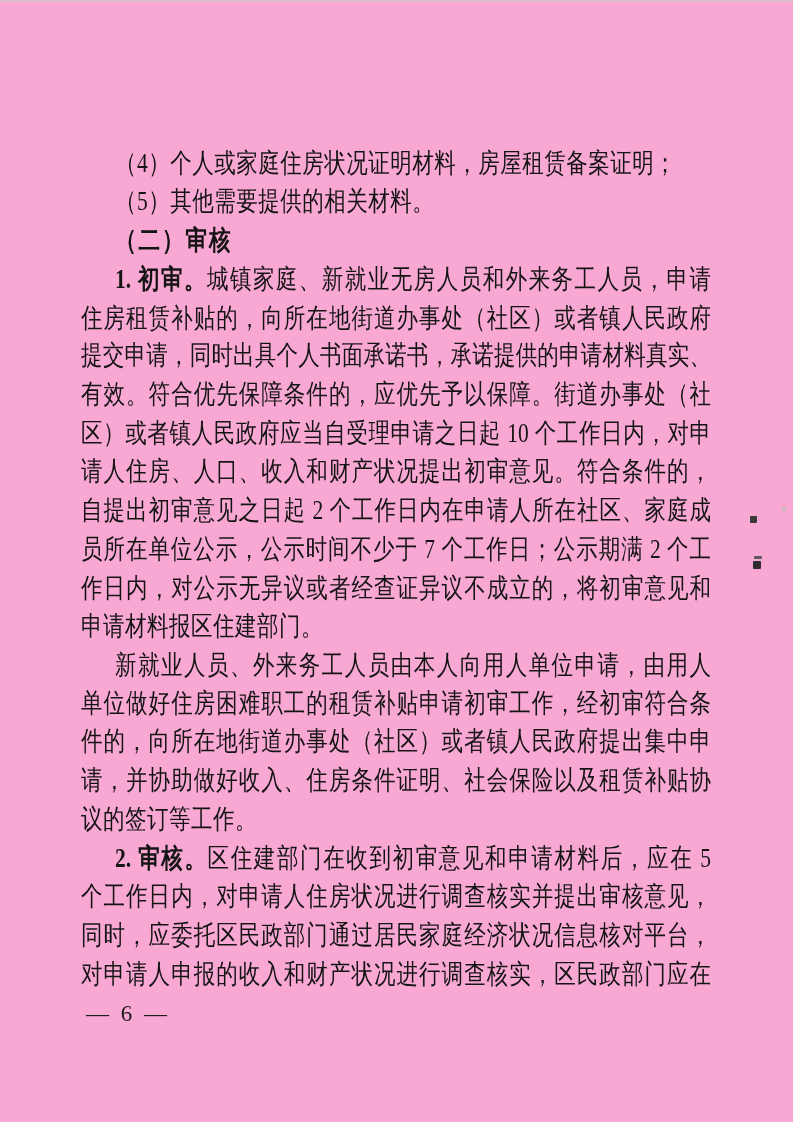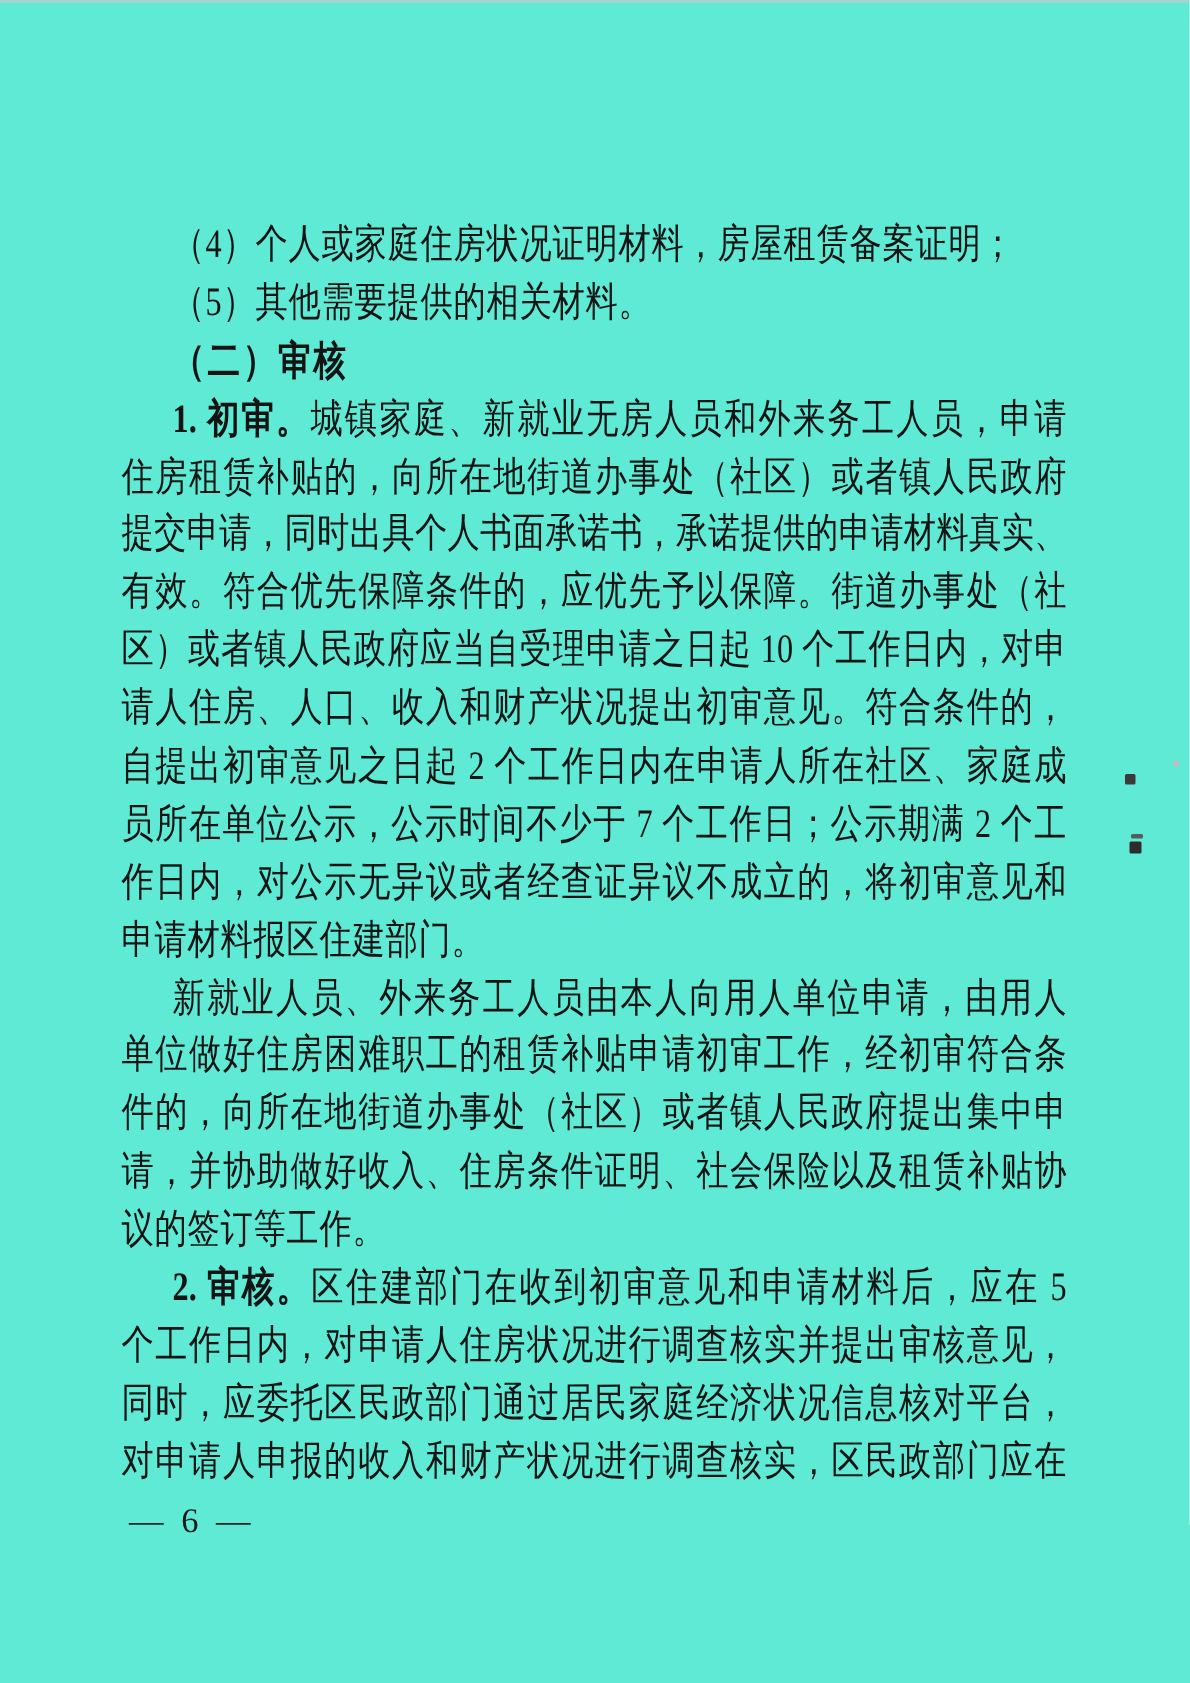--- a/index.html
+++ b/index.html
@@ -10,21 +10,21 @@
     width: 793px;
     height: 1122px;
     background: #ffffff;
     position: relative;
     overflow: hidden;
     font-family: "Liberation Serif", "DejaVu Serif", serif;
   }
   .page {
     position: absolute;
     inset: 0;
-    background: #5eead4;
+    background: #f9a8d4;
   }
   .top-edge {
     position: absolute;
     top: 0;
     left: 0;
     width: 793px;
     height: 2px;
     background: #c9c9c9;
     opacity: 0.65;
   }

